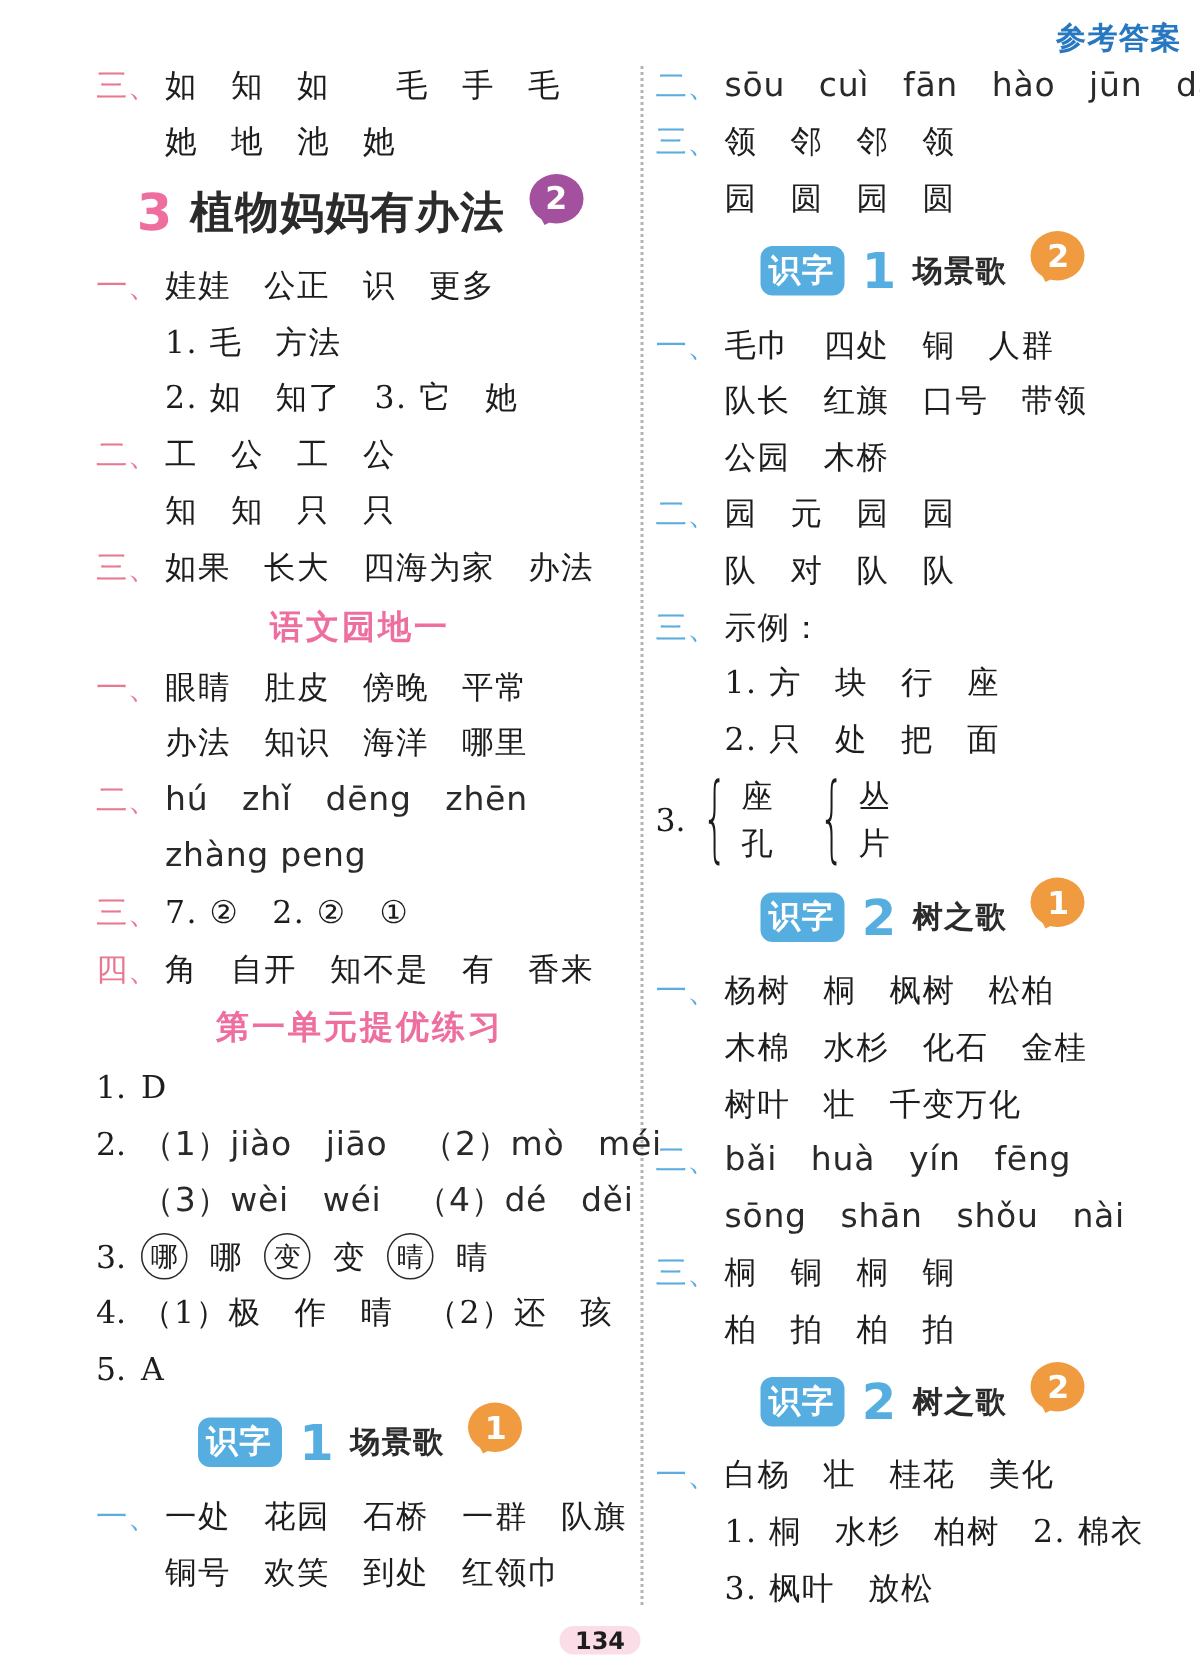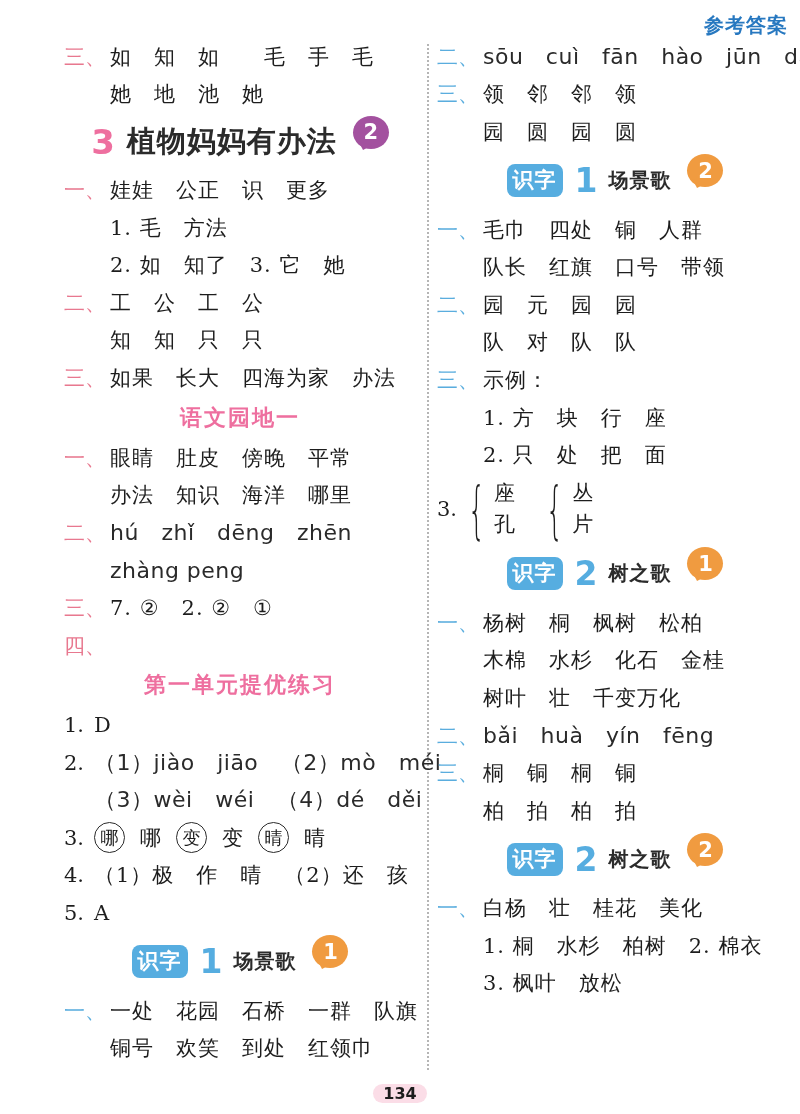--- a/index.html
+++ b/index.html
@@ -141,20 +141,21 @@
       <div class="line pinyin">
         <span class="marker"></span>
         <span class="text">zhàng peng</span>
       </div>
       <div class="line">
         <span class="marker m-pink">三、</span>
         <span class="text">7. ②　2. ②　①</span>
       </div>
       <div class="line">
         <span class="marker m-pink">四、</span>
+        <span class="text">角　自开　知不是　有　香来</span>
       </div>
       <div class="head pinkhead">第一单元提优练习</div>
       <div class="line">
         <span class="marker m-num">1.</span>
         <span class="text">D</span>
       </div>
       <div class="line pinyin">
         <span class="marker m-num">2.</span>
         <span class="text">（1）jiào　jiāo　（2）mò　méi</span>
       </div>
@@ -215,20 +216,24 @@
         <span class="shizi-title">场景歌</span>
         <span class="badge badge-orange">2</span>
       </div>
       <div class="line">
         <span class="marker m-blue">一、</span>
         <span class="text">毛巾　四处　铜　人群</span>
       </div>
       <div class="line">
         <span class="marker"></span>
         <span class="text">队长　红旗　口号　带领</span>
+      </div>
+      <div class="line">
+        <span class="marker"></span>
+        <span class="text">公园　木桥</span>
       </div>
       <div class="line">
         <span class="marker m-blue">二、</span>
         <span class="text">园　元　园　园</span>
       </div>
       <div class="line">
         <span class="marker"></span>
         <span class="text">队　对　队　队</span>
       </div>
       <div class="line">
@@ -277,20 +282,24 @@
         <span class="text">木棉　水杉　化石　金桂</span>
       </div>
       <div class="line">
         <span class="marker"></span>
         <span class="text">树叶　壮　千变万化</span>
       </div>
       <div class="line pinyin">
         <span class="marker m-blue">二、</span>
         <span class="text">bǎi　huà　yín　fēng</span>
       </div>
+      <div class="line pinyin">
+        <span class="marker"></span>
+        <span class="text">sōng　shān　shǒu　nài</span>
+      </div>
       <div class="line">
         <span class="marker m-blue">三、</span>
         <span class="text">桐　铜　桐　铜</span>
       </div>
       <div class="line">
         <span class="marker"></span>
         <span class="text">柏　拍　柏　拍</span>
       </div>
       <div class="head shizi-head">
         <span class="shizi-tag">识字</span>

